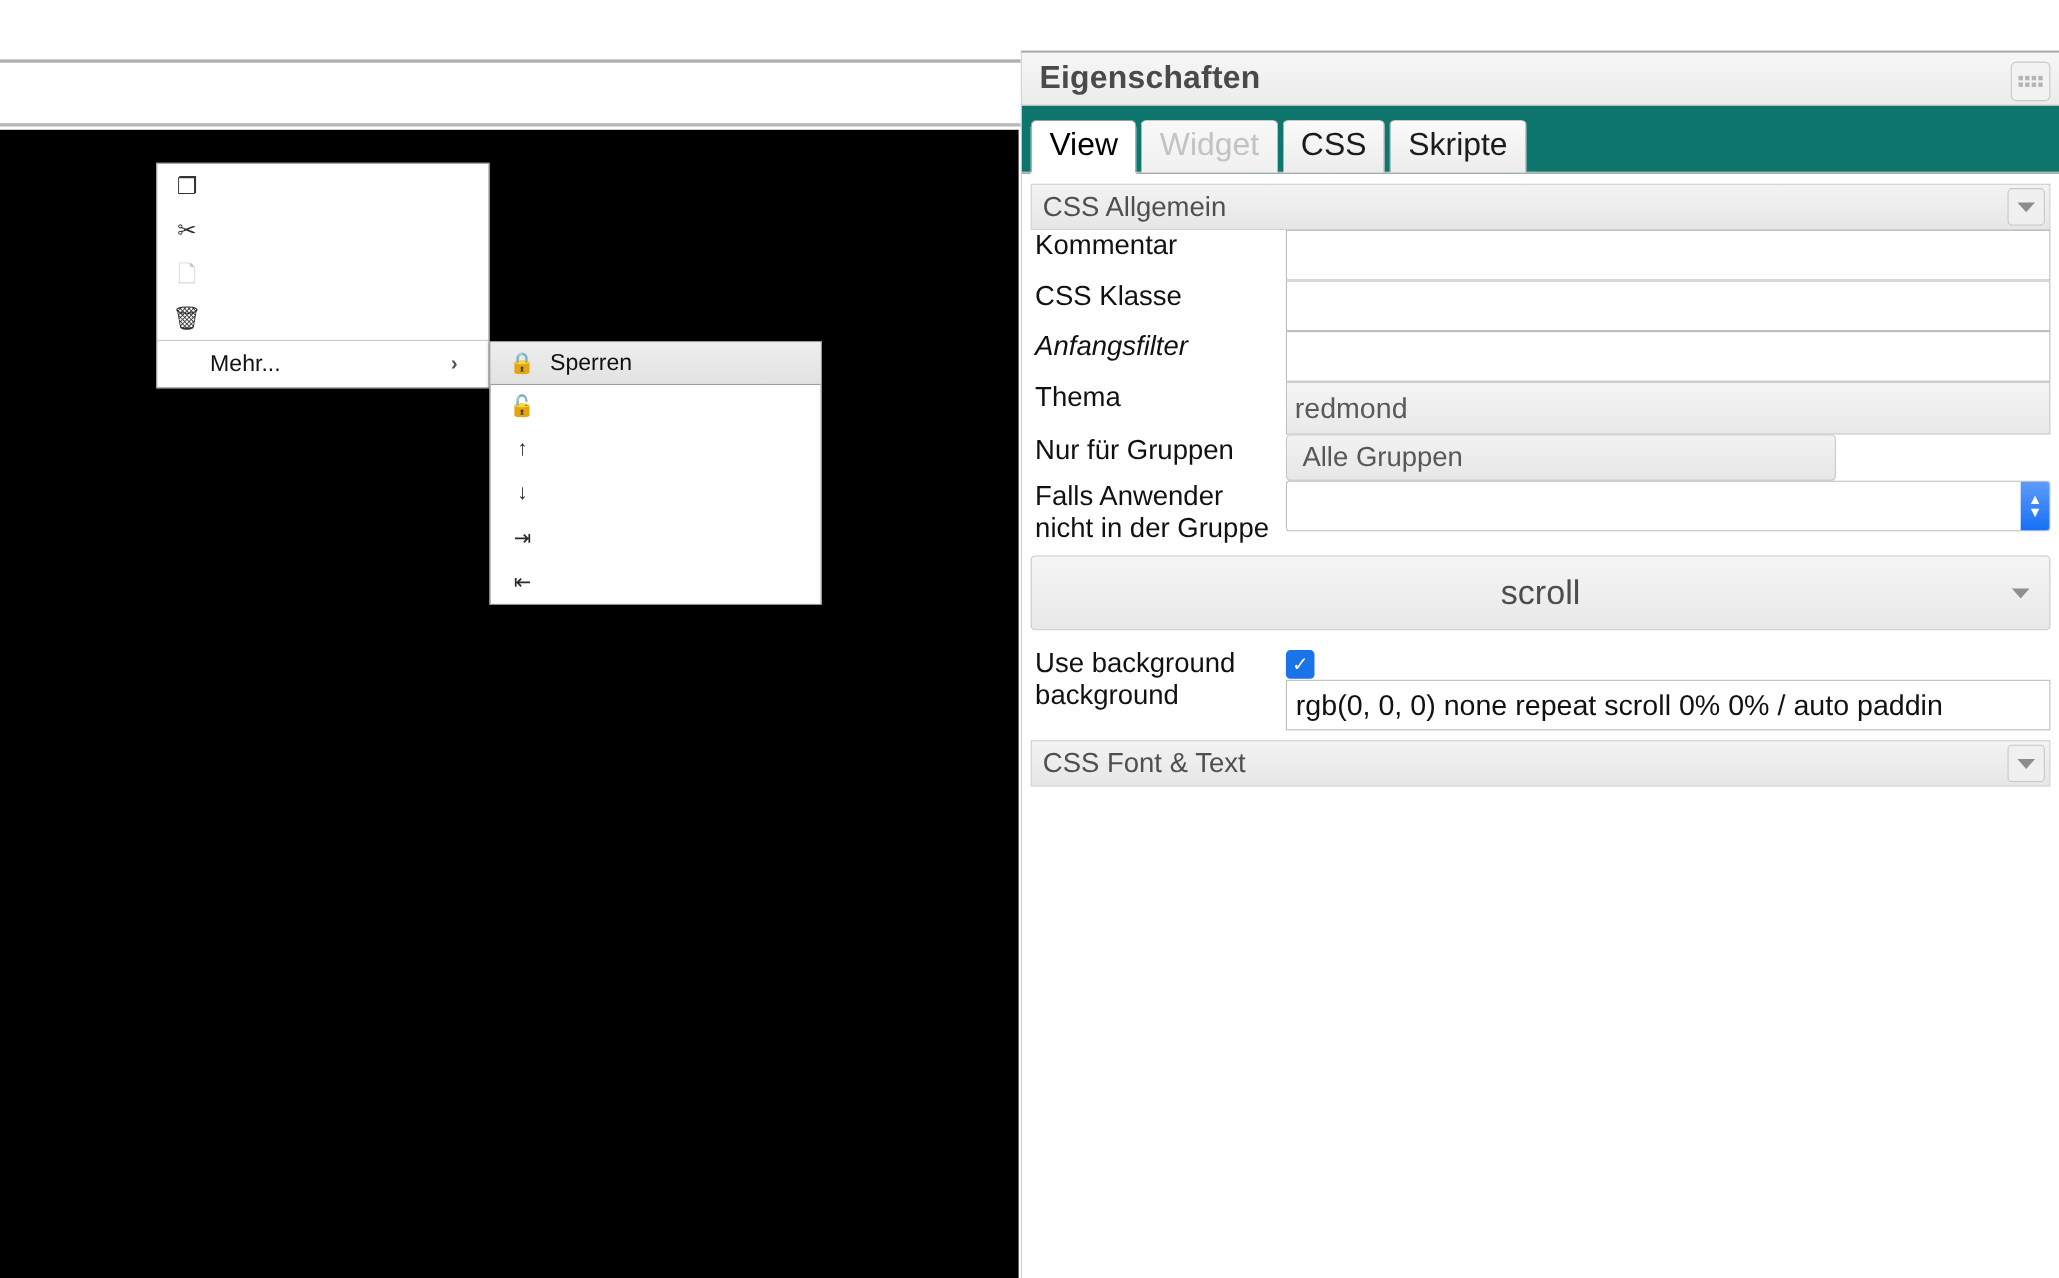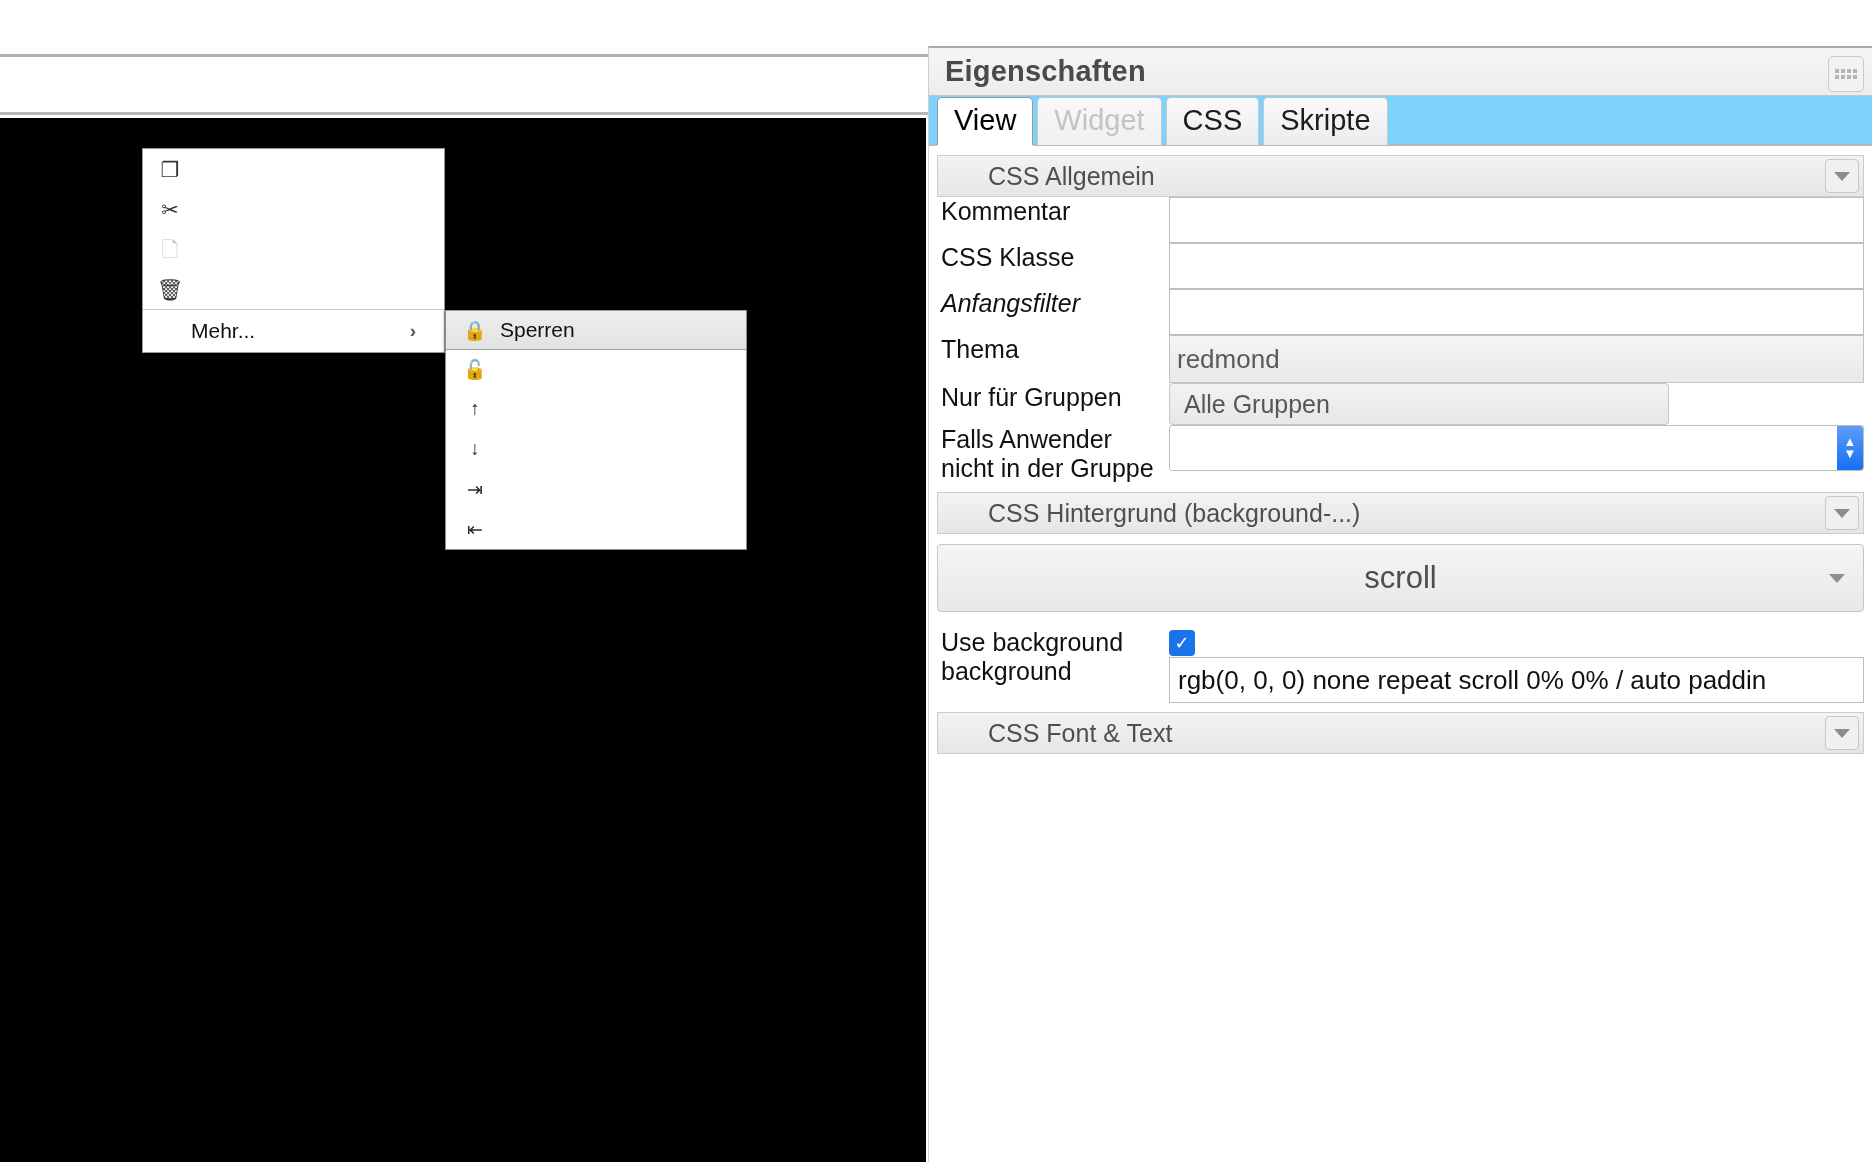--- a/index.html
+++ b/index.html
@@ -88,36 +88,36 @@
   }
   .grip-btn {
     position: absolute; right: 8px; top: 8px;
     width: 36px; height: 36px; border: 1px solid #c9c9c9; border-radius: 5px;
     background: #f2f2f2; display: flex; align-items: center; justify-content: center;
   }
   .grip-dots { display: grid; grid-template-columns: repeat(4, 4px);
     grid-gap: 2px; }
   .grip-dots i { width: 4px; height: 4px; background: #b4b4b4; display: block; }
 
-  .tabs { display: flex; padding: 0 0 0 8px; gap: 4px;
-    border-bottom: 2px solid #b9b9b9; background: #7dd3fc; }
+  .tabs { display: flex; padding: 12px 0 0 8px; gap: 4px;
+    border-bottom: 2px solid #b9b9b9; background: #0f766e; }
   .tab {
     padding: 6px 16px 8px; font-size: 29px; color: #1c1c1c;
     background: linear-gradient(to bottom, #fafafa, #ececec);
     border: 1px solid #c8c8c8; border-bottom: none;
     border-radius: 5px 5px 0 0; position: relative; top: 1px;
   }
   .tab.active { background: #ffffff; color: #000; border-color: #9b9b9b;
     z-index: 2; box-shadow: 0 2px 0 #ffffff; }
   .tab.disabled { color: #c3c3c3; background: linear-gradient(to bottom,#f8f8f8,#f0f0f0); }
 
   .section-bar {
     margin: 9px 8px 0 8px; height: 42px; position: relative;
     background: linear-gradient(to bottom, #f3f3f3 0%, #e6e6e6 100%);
-    border: 1px solid #cccccc; display: flex; align-items: center; padding-left: 40px;
+    border: 1px solid #cccccc; display: flex; align-items: center;
   }
   .section-bar .s-label { font-size: 25px; color: #4f4f4f; padding-left: 10px; }
   .sec-toggle {
     position: absolute; right: 4px; top: 3px; width: 34px; height: 34px;
     background: #f0f0f0; border: 1px solid #c7c7c7; border-radius: 4px;
     display: flex; align-items: center; justify-content: center;
   }
   .tri-down { width: 0; height: 0; border-left: 8px solid transparent;
     border-right: 8px solid transparent; border-top: 9px solid #8c8c8c; }
 
@@ -293,26 +293,20 @@
     <div class="frow">
       <span class="flabel">Falls Anwender nicht in der Gruppe</span>
       <div class="fspin">
         <span class="spin-btn">
           <span>▲</span>
             <span>▼</span>
         </span>
       </div>
     </div>
 
-    <div class="section-bar">
-      <span class="s-label">CSS Hintergrund (background-...)</span>
-      <span class="sec-toggle">
-        <span class="tri-down"></span>
-      </span>
-    </div>
 
     <div class="wide-select">
       <span class="ws-label">scroll</span>
       <span class="cart2"></span>
     </div>
 
     <div class="checkrow">
       <span class="flabel">Use background</span>
       <span class="chk">✓</span>
     </div>

